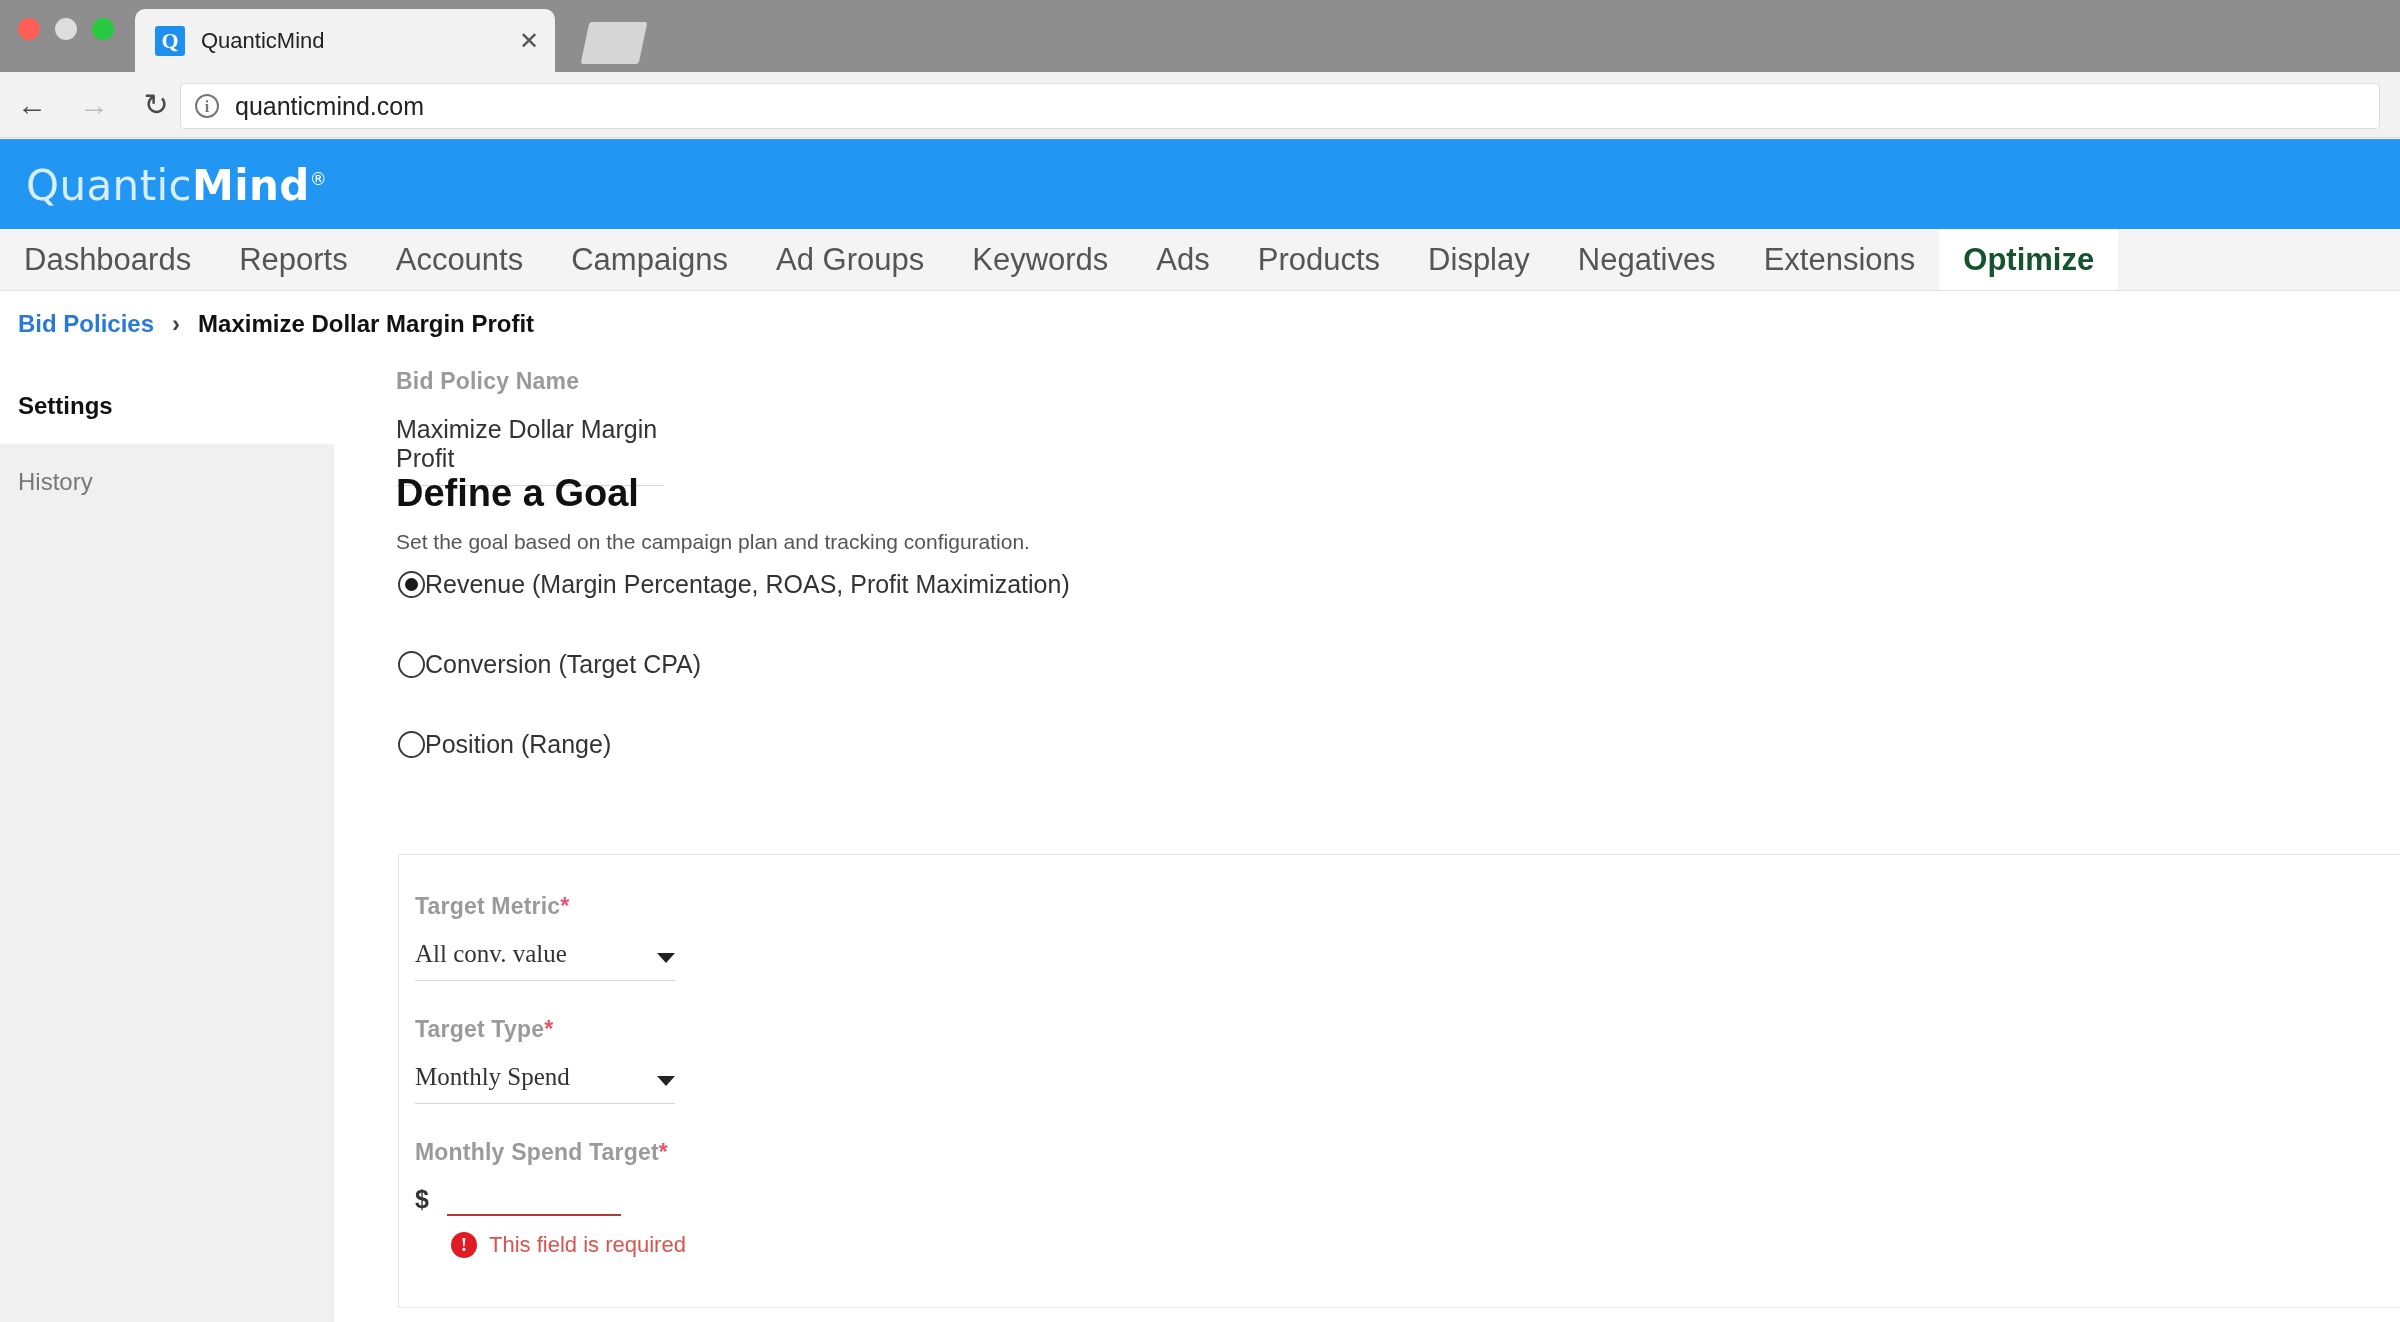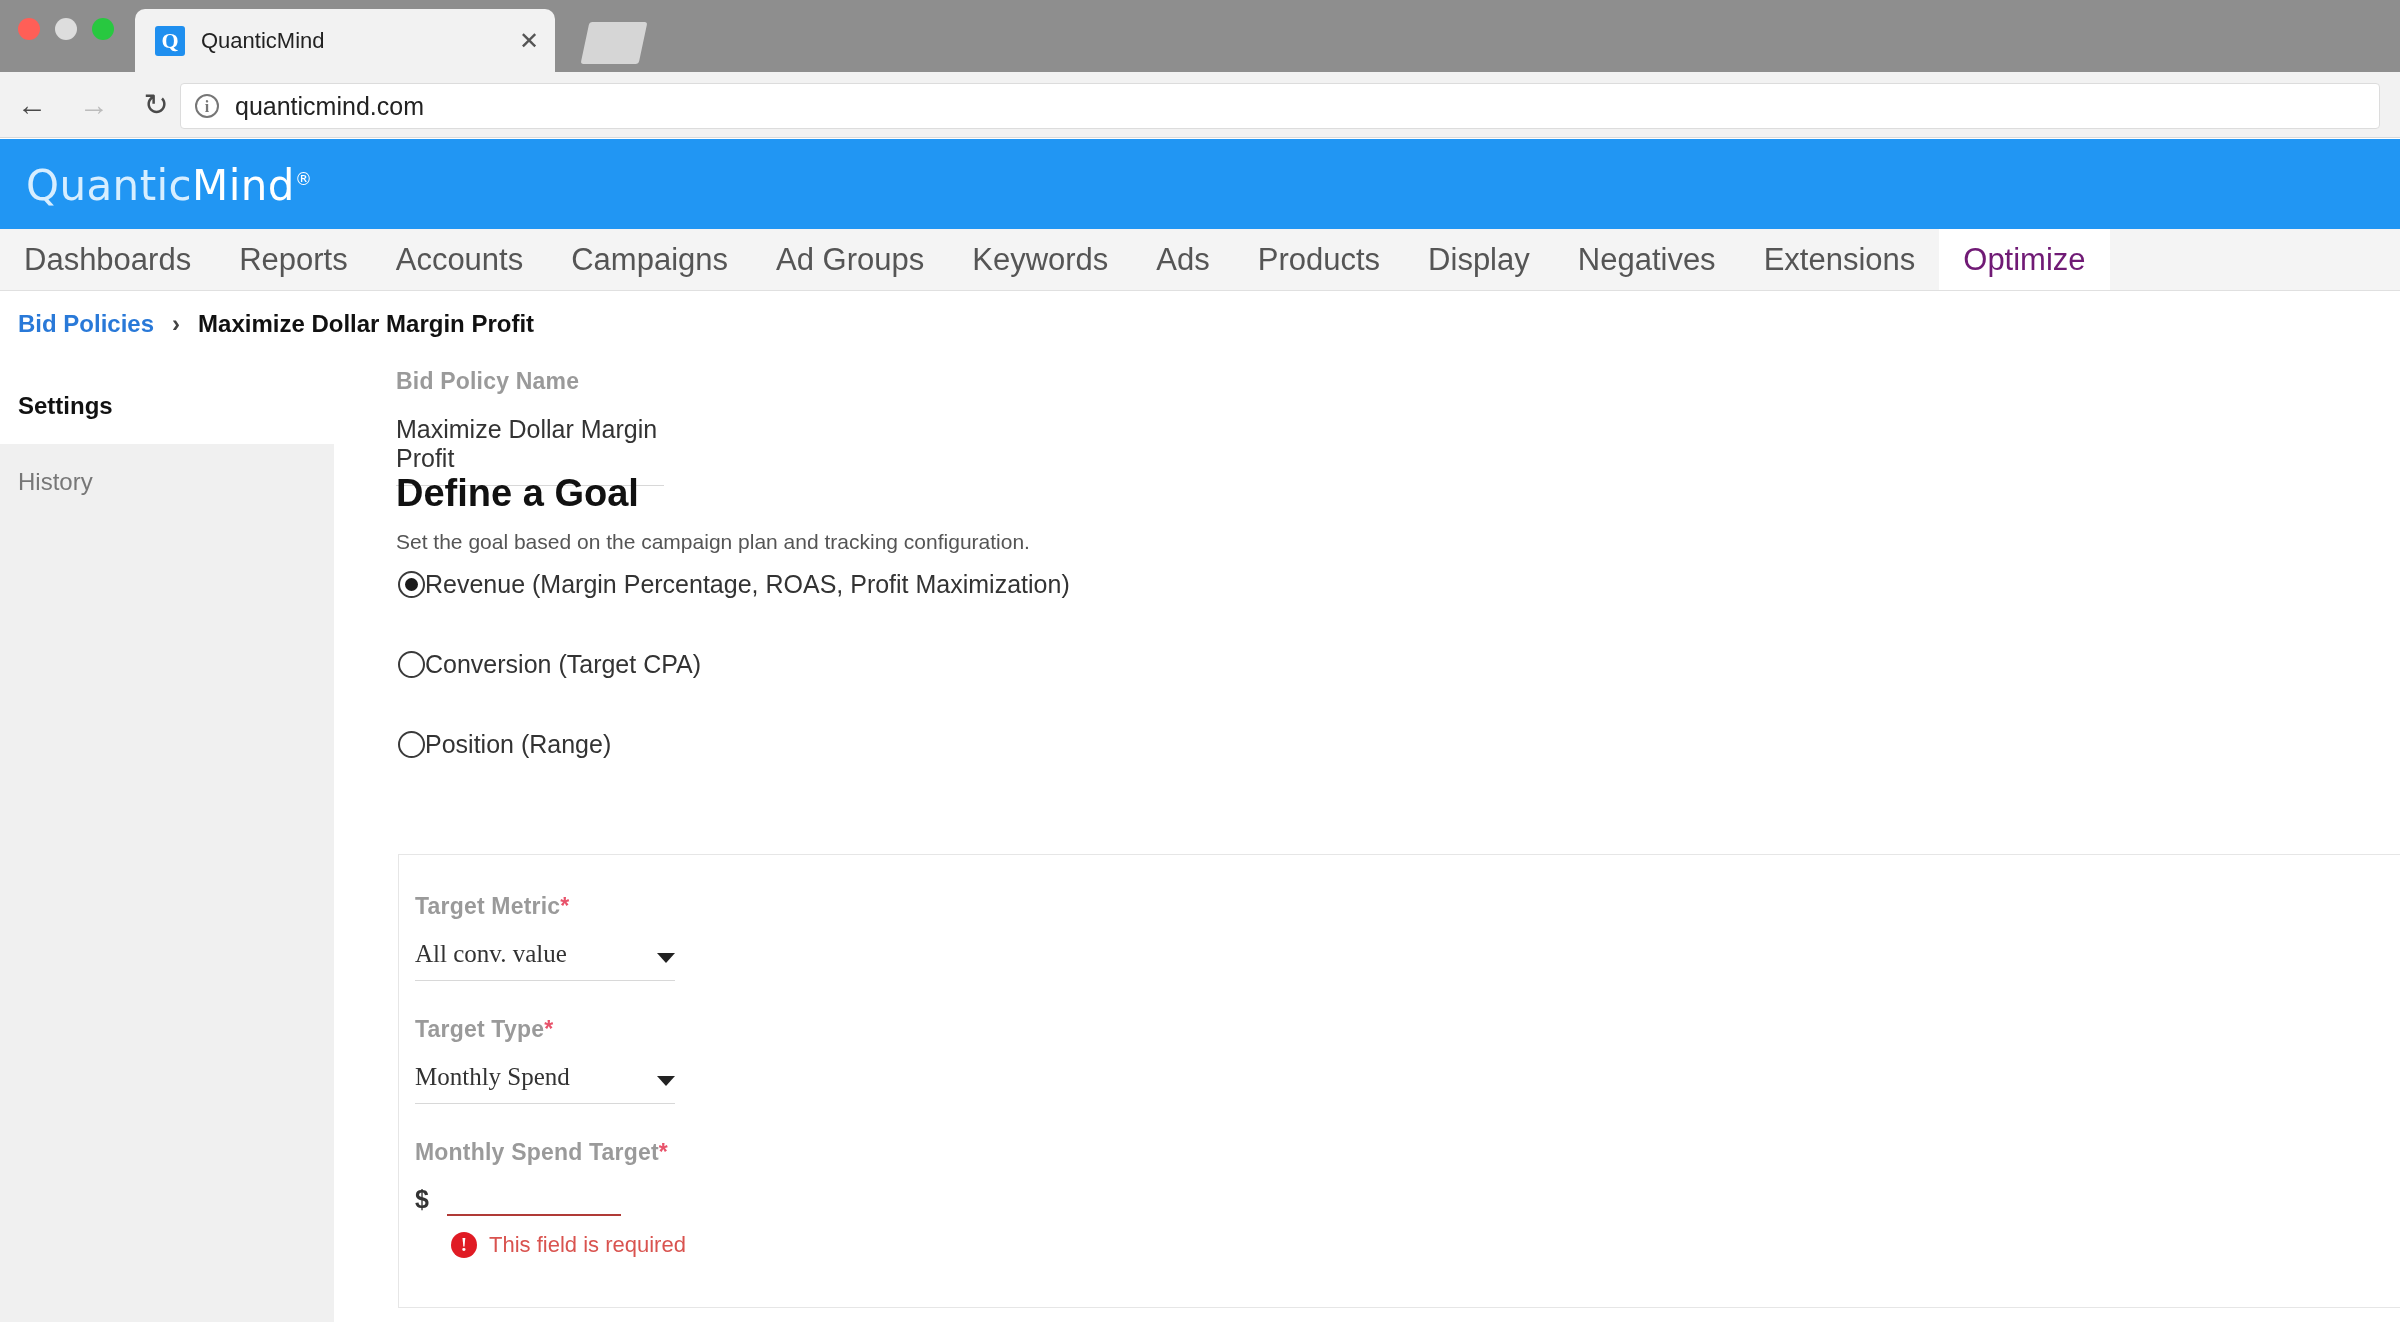--- a/index.html
+++ b/index.html
@@ -136,21 +136,21 @@
     background: #2196f3;
   }
   .logo {
     position: absolute;
     left: 26px; top: 22px;
     font-size: 42px;
     color: #d7eeff;
     letter-spacing: 0.4px;
     font-family: "DejaVu Sans", sans-serif;
   }
-  .logo .bright { color: #ffffff; }
+  .logo .bright { color: #ffffff; font-weight: bold; }
   .logo .reg {
     font-size: 17px;
     vertical-align: super;
     color: #ffffff;
   }
 
   
   .nav-tabs {
     position: absolute;
     top: 229px; left: 0;
@@ -163,22 +163,22 @@
   .nav-tab {
     display: flex;
     align-items: center;
     padding: 9px 24px;
     font-size: 31px;
     color: #555555;
     white-space: nowrap;
   }
   .nav-tab.active {
     background: #ffffff;
-    color: #701a75;
-    font-weight: normal;
+    color: #14532d;
+    font-weight: bold;
   }
 
   
   .breadcrumb {
     position: absolute;
     top: 310px; left: 18px;
     display: flex;
     align-items: center;
     gap: 18px;
     font-size: 24px;

